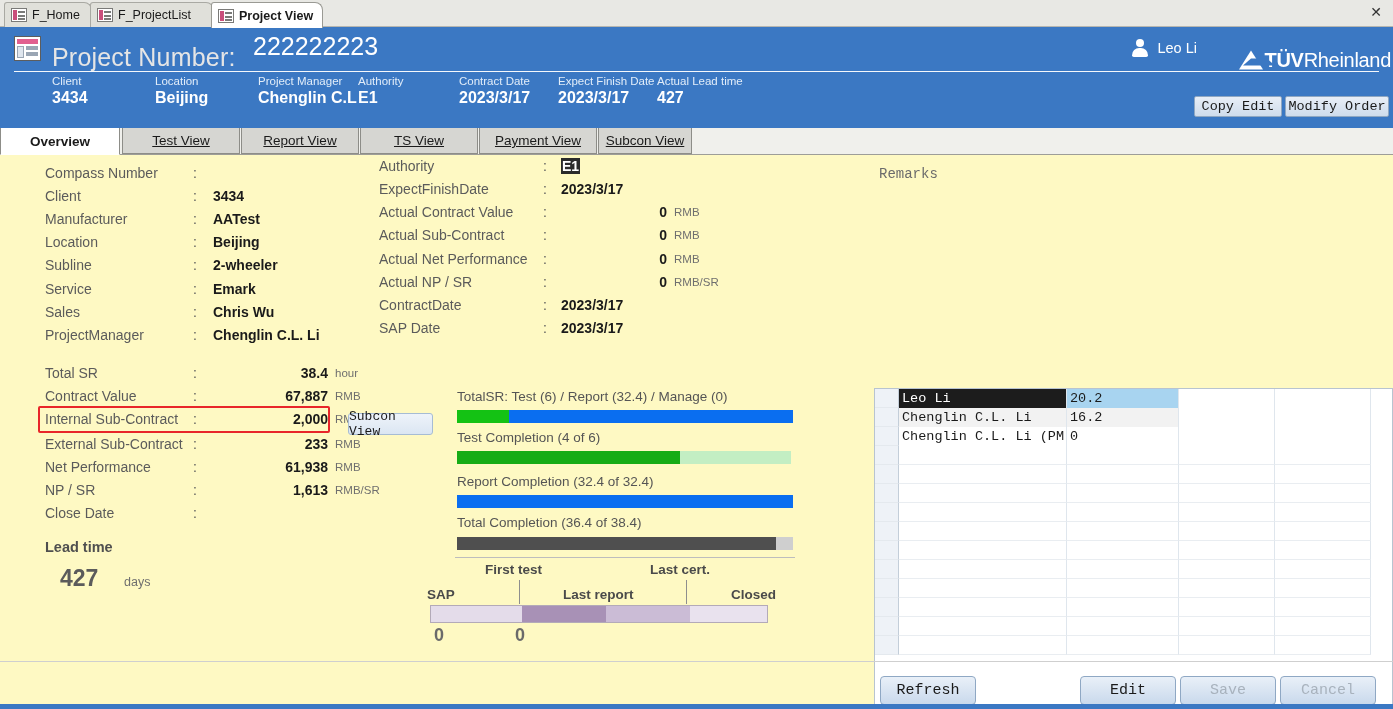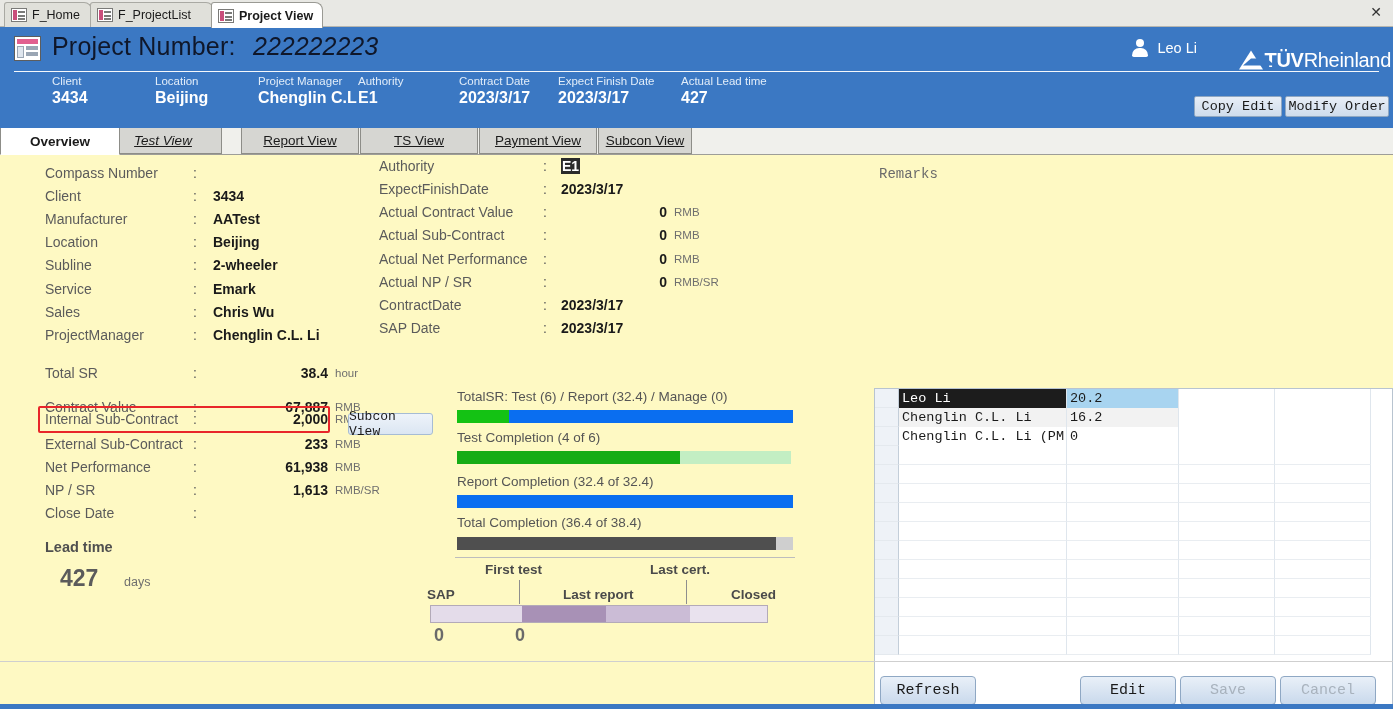--- a/index.html
+++ b/index.html
@@ -104,27 +104,27 @@
     border: 1px solid #9aa6b4;
     box-sizing: border-box;
   }
   .hdr-icon .hi-r {
     position: absolute; left: 11px; top: 9px;
     width: 12px; height: 4px;
     background: #9aa6b4;
     box-shadow: 0 6px 0 #9aa6b4;
   }
   .hdr-projlabel {
-    position: absolute; left: 52px; top: 5px;
-    font-size: 25px; color: #0f172a;
+    position: absolute; left: 52px; top: 16px;
+    font-size: 25px; color: #e5e5e5;
     letter-spacing: 0.2px;
   }
   .hdr-projnum {
     position: absolute; left: 253px; top: 5px;
-    font-size: 25px; color: #0f172a; font-style: italic;
+    font-size: 25px; color: #ffffff;
   }
   .hdr-user {
     position: absolute; right: 196px; top: 12px;
     display: flex; align-items: center;
     color: #ffffff; font-size: 14.5px;
   }
   .user-avatar {
     width: 16px; height: 17px;
     margin-right: 9px;
     position: relative;
@@ -471,32 +471,32 @@
         <span class="hf-value">E1</span>
       </div>
       <div class="hdr-field" style="left:459px;top:0;">
         <span class="hf-label">Contract Date</span>
         <span class="hf-value">2023/3/17</span>
       </div>
       <div class="hdr-field" style="left:558px;top:0;">
         <span class="hf-label">Expect Finish Date</span>
         <span class="hf-value">2023/3/17</span>
       </div>
-      <div class="hdr-field" style="left:657px;top:0;margin-left:24px;">
+      <div class="hdr-field" style="left:657px;top:0;">
         <span class="hf-label">Actual Lead time</span>
         <span class="hf-value">427</span>
       </div>
       <div class="hdr-btn" style="left:1194px;top:21px;width:88px;">Copy Edit</div>
       <div class="hdr-btn" style="left:1285px;top:21px;width:104px;">Modify Order</div>
     </div>
   </div>
 
   <div class="viewtabs">
     <div class="vtab active" style="left:0px;width:120px;">Overview</div>
-    <div class="vtab" style="left:104px;width:118px;font-style:italic;">Test View</div>
+    <div class="vtab" style="left:122px;width:118px;">Test View</div>
     <div class="vtab" style="left:241px;width:118px;">Report View</div>
     <div class="vtab" style="left:360px;width:118px;">TS View</div>
     <div class="vtab" style="left:479px;width:118px;">Payment View</div>
     <div class="vtab" style="left:598px;width:94px;">Subcon View</div>
   </div>
 
   <div class="body">
 
     <div>
       <div class="frow" style="left:45px;top:10px;width:320px;">
@@ -539,21 +539,21 @@
         <span class="f-colon" style="left:148px;">:</span>
         <span class="f-value" style="left:168px;">Chenglin C.L. Li</span>
       </div>
 
       <div class="frow" style="left:45px;top:210px;width:320px;">
         <span class="f-label">Total SR</span>
         <span class="f-colon" style="left:148px;">:</span>
         <span class="f-value num" style="left:168px;width:115px;">38.4</span>
         <span class="f-unit" style="left:290px;">hour</span>
       </div>
-      <div class="frow" style="left:45px;top:233px;width:320px;margin-top:11px;">
+      <div class="frow" style="left:45px;top:233px;width:320px;">
         <span class="f-label">Contract Value</span>
         <span class="f-colon" style="left:148px;">:</span>
         <span class="f-value num" style="left:168px;width:115px;">67,887</span>
         <span class="f-unit" style="left:290px;">RMB</span>
       </div>
       <div class="frow" style="left:45px;top:256px;width:320px;">
         <span class="f-label">Internal Sub-Contract</span>
         <span class="f-colon" style="left:148px;">:</span>
         <span class="f-value num" style="left:168px;width:115px;">2,000</span>
         <span class="f-unit" style="left:290px;">RMB</span>

